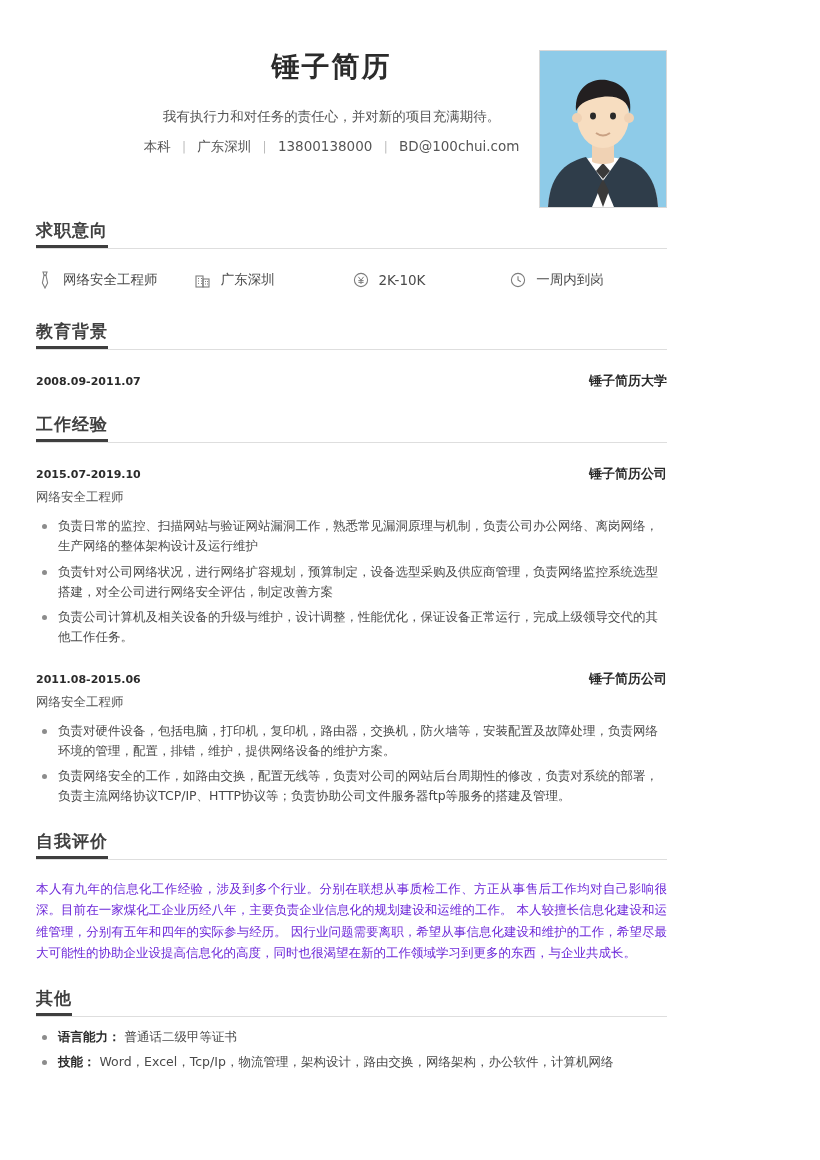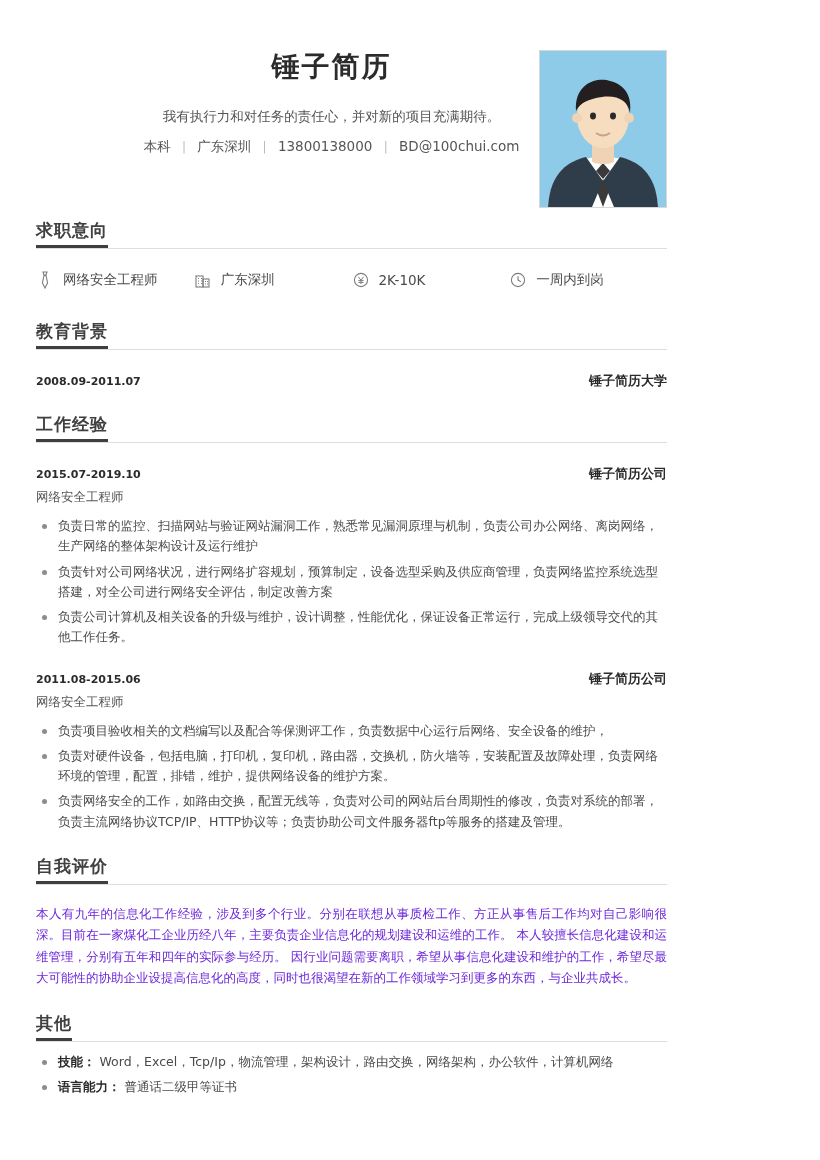--- a/index.html
+++ b/index.html
@@ -288,45 +288,44 @@
       </ul>
     </div>
 
     <div class="entry">
       <div class="entry-head">
         <span class="entry-date">2011.08-2015.06</span>
         <span class="entry-org">锤子简历公司</span>
       </div>
       <div class="entry-sub">网络安全工程师</div>
       <ul class="bullets">
-        <li>负责项目验收相关的文档编写以及配合等保测评工作，负责数据中心运行后网络、安全设备的维护，</li>
         <li>负责对硬件设备，包括电脑，打印机，复印机，路由器，交换机，防火墙等，安装配置及故障处理，负责网络环境的管理，配置，排错，维护，提供网络设备的维护方案。</li>
         <li>负责网络安全的工作，如路由交换，配置无线等，负责对公司的网站后台周期性的修改，负责对系统的部署，负责主流网络协议TCP/IP、HTTP协议等；负责协助公司文件服务器ftp等服务的搭建及管理。</li>
       </ul>
     </div>
   </div>
 
   <div class="section">
     <div class="title-wrap">
       <span class="section-title">自我评价</span>
     </div>
     <div class="rule"></div>
     <div class="eval-text">本人有九年的信息化工作经验，涉及到多个行业。分别在联想从事质检工作、方正从事售后工作均对自己影响很深。目前在一家煤化工企业历经八年，主要负责企业信息化的规划建设和运维的工作。 本人较擅长信息化建设和运维管理，分别有五年和四年的实际参与经历。 因行业问题需要离职，希望从事信息化建设和维护的工作，希望尽最大可能性的协助企业设提高信息化的高度，同时也很渴望在新的工作领域学习到更多的东西，与企业共成长。</div>
   </div>
 
   <div class="section">
     <div class="title-wrap">
       <span class="section-title">其他</span>
     </div>
     <div class="rule"></div>
     <ul class="bullets other-list">
+      <li>
+        <span class="lbl">语言能力：</span>
+        <span>普通话二级甲等证书</span>
+      </li>
       <li>
         <span class="lbl">技能：</span>
         <span>Word，Excel，Tcp/Ip，物流管理，架构设计，路由交换，网络架构，办公软件，计算机网络</span>
       </li>
-      <li>
-        <span class="lbl">语言能力：</span>
-        <span>普通话二级甲等证书</span>
-      </li>
     </ul>
   </div>
 
 </div>
 
 </body></html>

